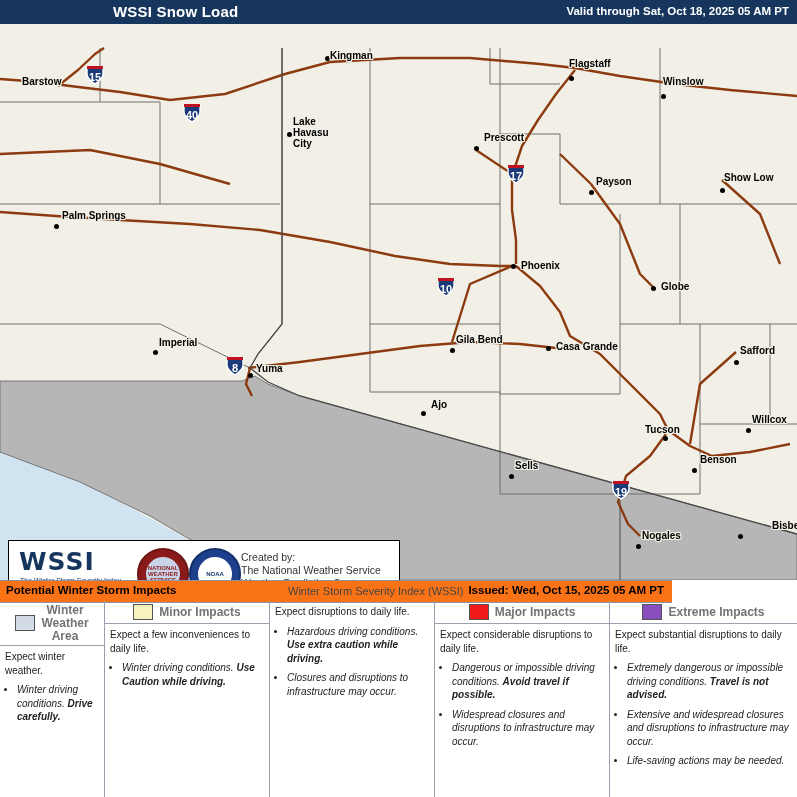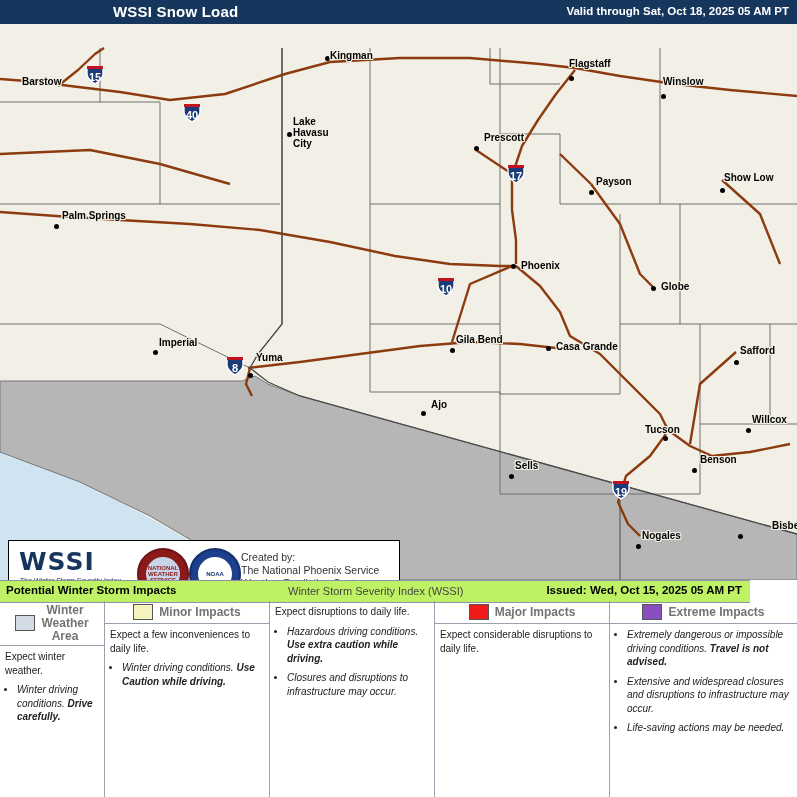--- a/index.html
+++ b/index.html
@@ -77,22 +77,22 @@
     position:absolute;left:0;top:50%;width:100%;transform:translateY(-50%);
     text-align:center;font-size:6px;font-weight:bold;color:#14306b;
   }
   .seal.nws .lbl{color:#8b1a1a;}
   .createdby{
     position:absolute;left:232px;top:10px;font-size:10.5px;color:#333;line-height:13px;
   }
 
   
   .strip{
-    position:absolute;left:0;top:580px;width:750px;height:21px;
-    background:#bef264;border-top:1px solid #8c94a6;border-bottom:1px solid #8c94a6;
+    position:absolute;left:0;top:580px;width:672px;height:21px;
+    background:#f97316;border-top:1px solid #8c94a6;border-bottom:1px solid #8c94a6;
   }
   .strip .left{position:absolute;left:6px;top:3px;font-size:11.5px;font-weight:bold;color:#000;}
   .strip .mid{position:absolute;left:288px;top:4px;font-size:11px;color:#444;}
   .strip .right{position:absolute;right:8px;top:3px;font-size:11.5px;font-weight:bold;color:#000;}
 
   
   .legend{
     position:absolute;left:0;top:601px;width:797px;height:196px;
     display:flex;
   }
@@ -236,21 +236,21 @@
       <span class="citydot" style="left:450px;top:324px;"></span>
       <span class="citylbl b" style="left:456px;top:310px;">Gila Bend</span>
 
       <span class="citydot" style="left:546px;top:322px;"></span>
       <span class="citylbl b" style="left:556px;top:317px;">Casa Grande</span>
 
       <span class="citydot" style="left:734px;top:336px;"></span>
       <span class="citylbl b" style="left:740px;top:321px;">Safford</span>
 
       <span class="citydot" style="left:248px;top:349px;"></span>
-      <span class="citylbl b" style="left:256px;top:328px;">Yuma</span>
+      <span class="citylbl b" style="left:256px;top:339px;">Yuma</span>
 
       <span class="citydot" style="left:421px;top:387px;"></span>
       <span class="citylbl b" style="left:431px;top:375px;">Ajo</span>
 
       <span class="citydot" style="left:663px;top:412px;"></span>
       <span class="citylbl b" style="left:645px;top:400px;">Tucson</span>
 
       <span class="citydot" style="left:746px;top:404px;"></span>
       <span class="citylbl b" style="left:752px;top:390px;">Willcox</span>
 
@@ -317,21 +317,21 @@
       <div class="seal nws">
         <div class="inner"></div>
         <div class="lbl">NATIONAL WEATHER SERVICE</div>
       </div>
       <div class="seal noaa">
         <div class="inner"></div>
         <div class="lbl">NOAA</div>
       </div>
       <div class="createdby">
         <div>Created by:</div>
-        <div>The National Phoenix Service</div>
+        <div>The National Weather Service</div>
         <div>Weather Prediction Center</div>
       </div>
     </div>
   </div>
 
   <div class="strip">
     <div class="left">Potential Winter Storm Impacts</div>
     <div class="mid">Winter Storm Severity Index (WSSI)</div>
     <div class="right">Issued: Wed, Oct 15, 2025 05 AM PT</div>
   </div>
@@ -376,29 +376,34 @@
       </div>
     </div>
 
     <div class="col c3">
       <div class="hdr">
         <span class="swatch" style="background:#f01a1a;"></span>
         <span class="hdrtext">Major Impacts</span>
       </div>
       <div class="body">
         <p>Expect considerable disruptions to daily life.</p>
+        <ul>
+          <li>Dangerous or impossible driving conditions. <span class="bold">Avoid travel if possible.</span></li>
+          <li>Widespread closures and disruptions to infrastructure may occur.</li>
+        </ul>
       </div>
     </div>
 
     <div class="col c4">
       <div class="hdr">
         <span class="swatch" style="background:#8a4fbe;"></span>
         <span class="hdrtext">Extreme Impacts</span>
       </div>
       <div class="body">
+        <p>Expect substantial disruptions to daily life.</p>
         <ul>
           <li>Extremely dangerous or impossible driving conditions. <span class="bold">Travel is not advised.</span></li>
           <li>Extensive and widespread closures and disruptions to infrastructure may occur.</li>
           <li>Life-saving actions may be needed.</li>
         </ul>
       </div>
     </div>
 
   </div>
 </div>

